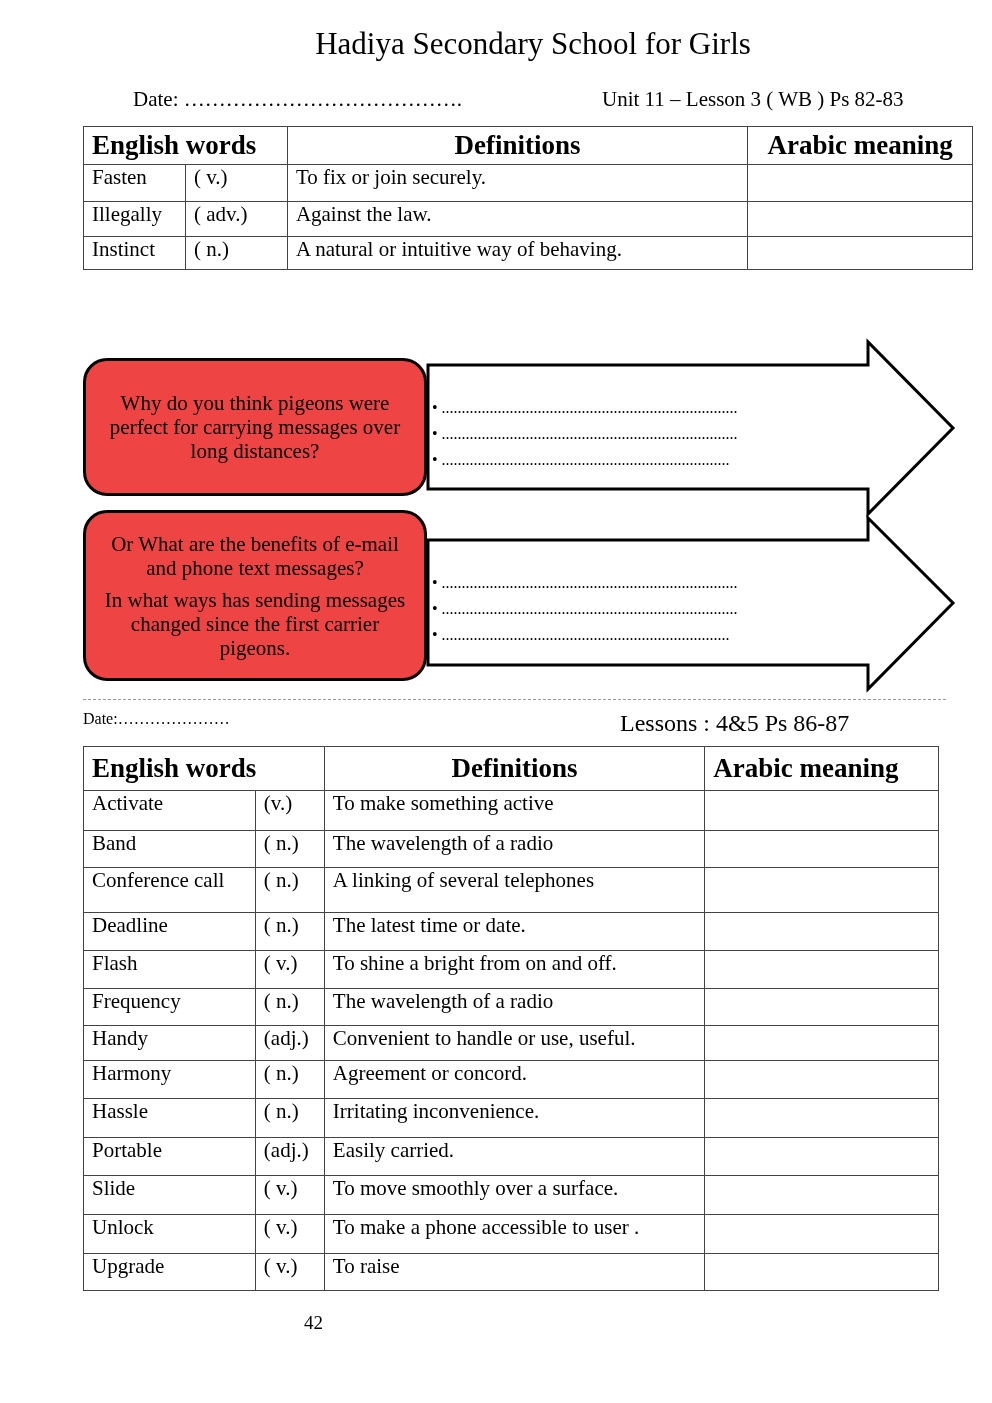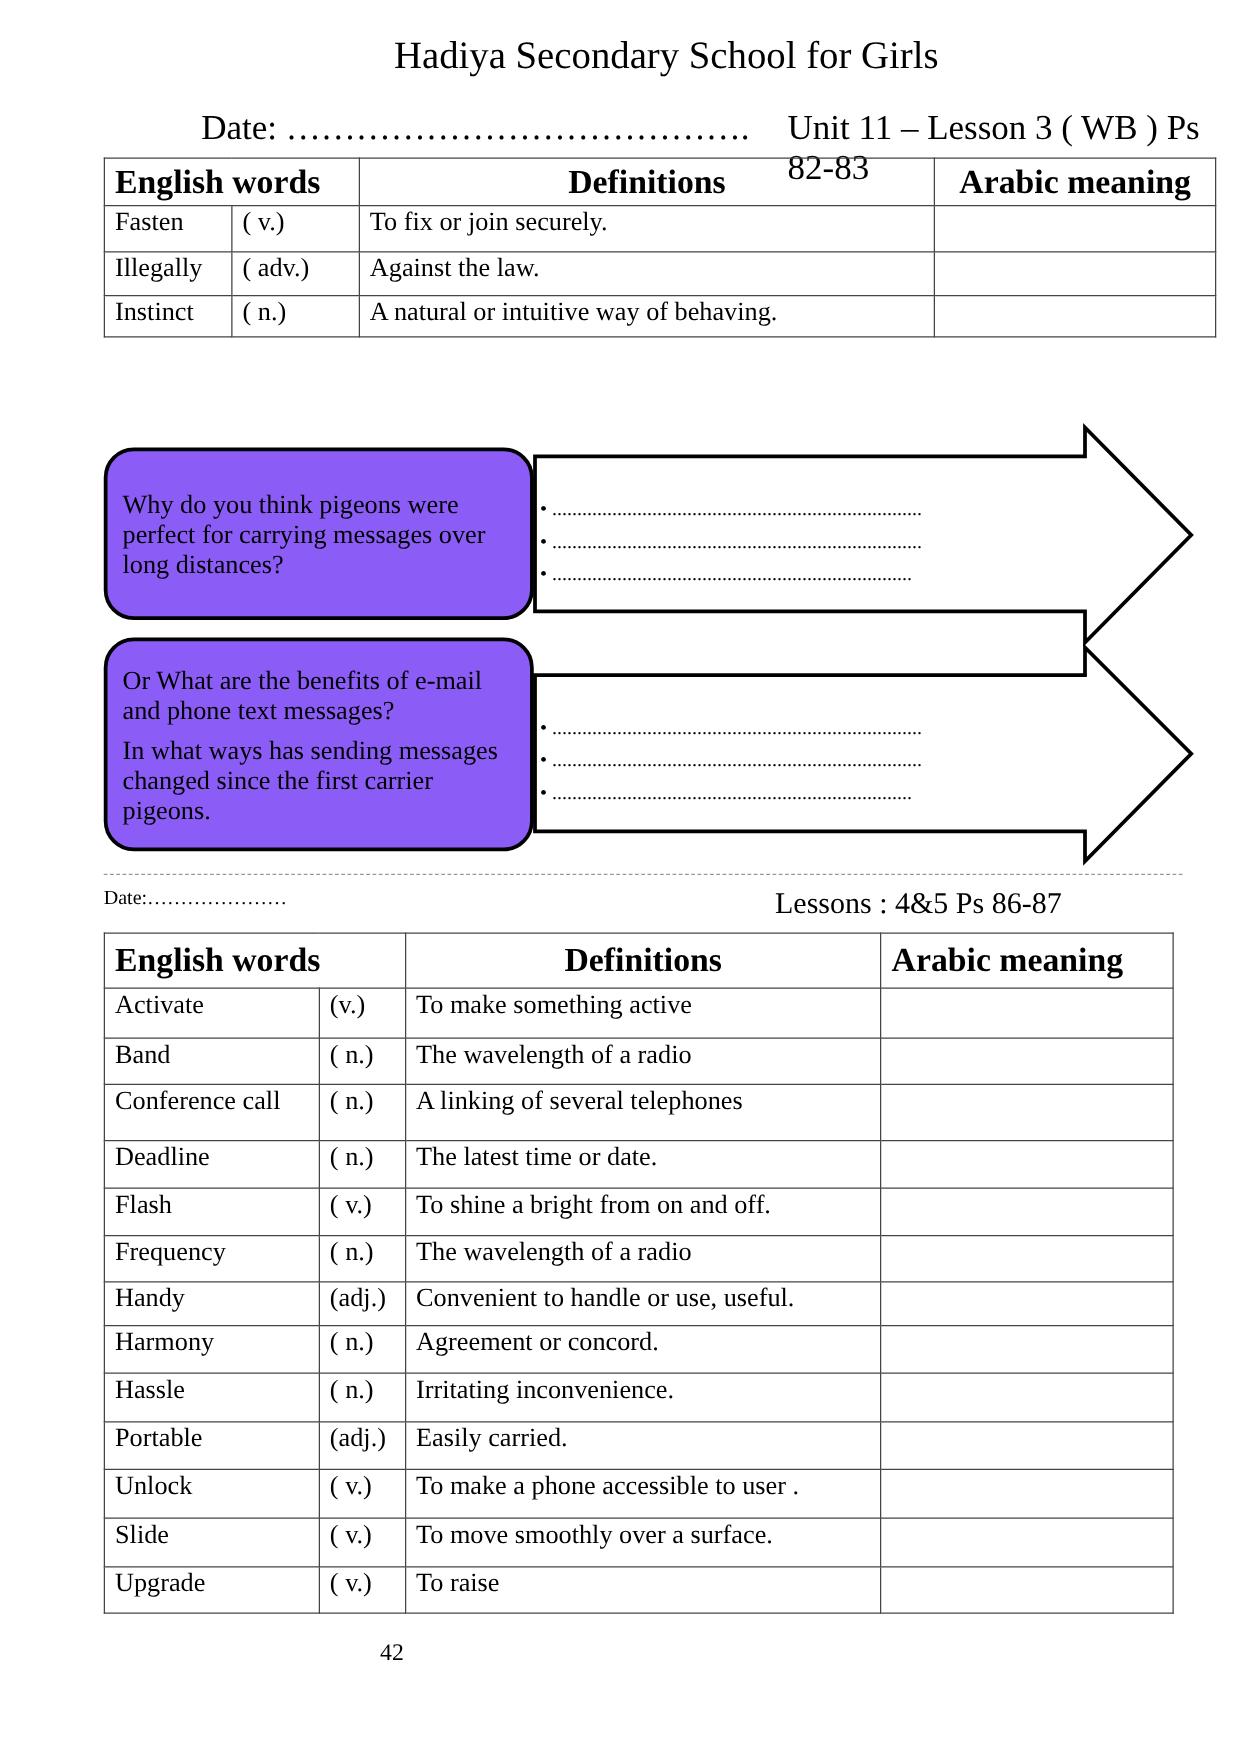--- a/index.html
+++ b/index.html
@@ -1,24 +1,24 @@
 <!DOCTYPE html>
 <html><head>
 <meta charset="utf-8">
 <style>
   html, body { margin: 0; padding: 0; background: #ffffff; }
   body { width: 992px; height: 1403px; position: relative; font-family: "Liberation Serif", serif; color: #000; overflow: hidden; }
   .abs { position: absolute; }
   .title { left: 0; width: 1066px; top: 26px; text-align: center; font-size: 31px; }
-  .meta { font-size: 28px; margin-left: 28px; }
+  .meta { font-size: 21px; }
   table.vocab { position: absolute; border-collapse: collapse; font-family: Liberation Serif, serif; }
   table.vocab td, table.vocab th { border: 1.5px solid #444; padding: 0 8px; vertical-align: top; font-size: 21px; font-weight: normal; text-align: left; }
   table.vocab th { font-weight: bold; font-size: 27px; vertical-align: middle; }
   table.vocab th.c { text-align: center; }
-  .qbox { position: absolute; left: 83px; width: 344px; border: 3px solid #000; border-radius: 24px; background: #8b5cf6; box-sizing: border-box; display: flex; flex-direction: column; justify-content: center; align-items: center; text-align: left; font-size: 21px; line-height: 24px; padding: 0 12px; z-index: 2; font-family: Liberation Serif, serif; }
+  .qbox { position: absolute; left: 83px; width: 344px; border: 3px solid #000; border-radius: 24px; background: #ef4444; box-sizing: border-box; display: flex; flex-direction: column; justify-content: center; align-items: center; text-align: center; font-size: 21px; line-height: 24px; padding: 0 12px; z-index: 2; font-family: Liberation Serif, serif; }
   .qbox p { margin: 0; }
   .qbox p + p { margin-top: 8px; }
   .arrow { position: absolute; z-index: 1; }
   .lines { position: absolute; left: 432px; z-index: 3; font-size: 16px; line-height: 26px; }
   .lines div { white-space: nowrap; }
   .divider { position: absolute; left: 83px; width: 863px; top: 699px; border-top: 1.5px dashed #999; }
   .pageno { left: 304px; top: 1312px; font-size: 19px; }
 </style>
 </head>
 <body>
@@ -158,29 +158,29 @@
     <td>Irritating inconvenience.</td>
     <td></td>
   </tr>
   <tr style="height:38px;">
     <td>Portable</td>
     <td>(adj.)</td>
     <td>Easily carried.</td>
     <td></td>
   </tr>
   <tr style="height:39px;">
+    <td>Slide</td>
+    <td>( v.)</td>
+    <td>To move smoothly over a surface.</td>
+    <td></td>
+  </tr>
+  <tr style="height:39px;">
     <td>Unlock</td>
     <td>( v.)</td>
     <td>To make a phone accessible to user .</td>
-    <td></td>
-  </tr>
-  <tr style="height:39px;">
-    <td>Slide</td>
-    <td>( v.)</td>
-    <td>To move smoothly over a surface.</td>
     <td></td>
   </tr>
   <tr style="height:37px;">
     <td>Upgrade</td>
     <td>( v.)</td>
     <td>To raise</td>
     <td></td>
   </tr>
 </tbody>
   </table>

